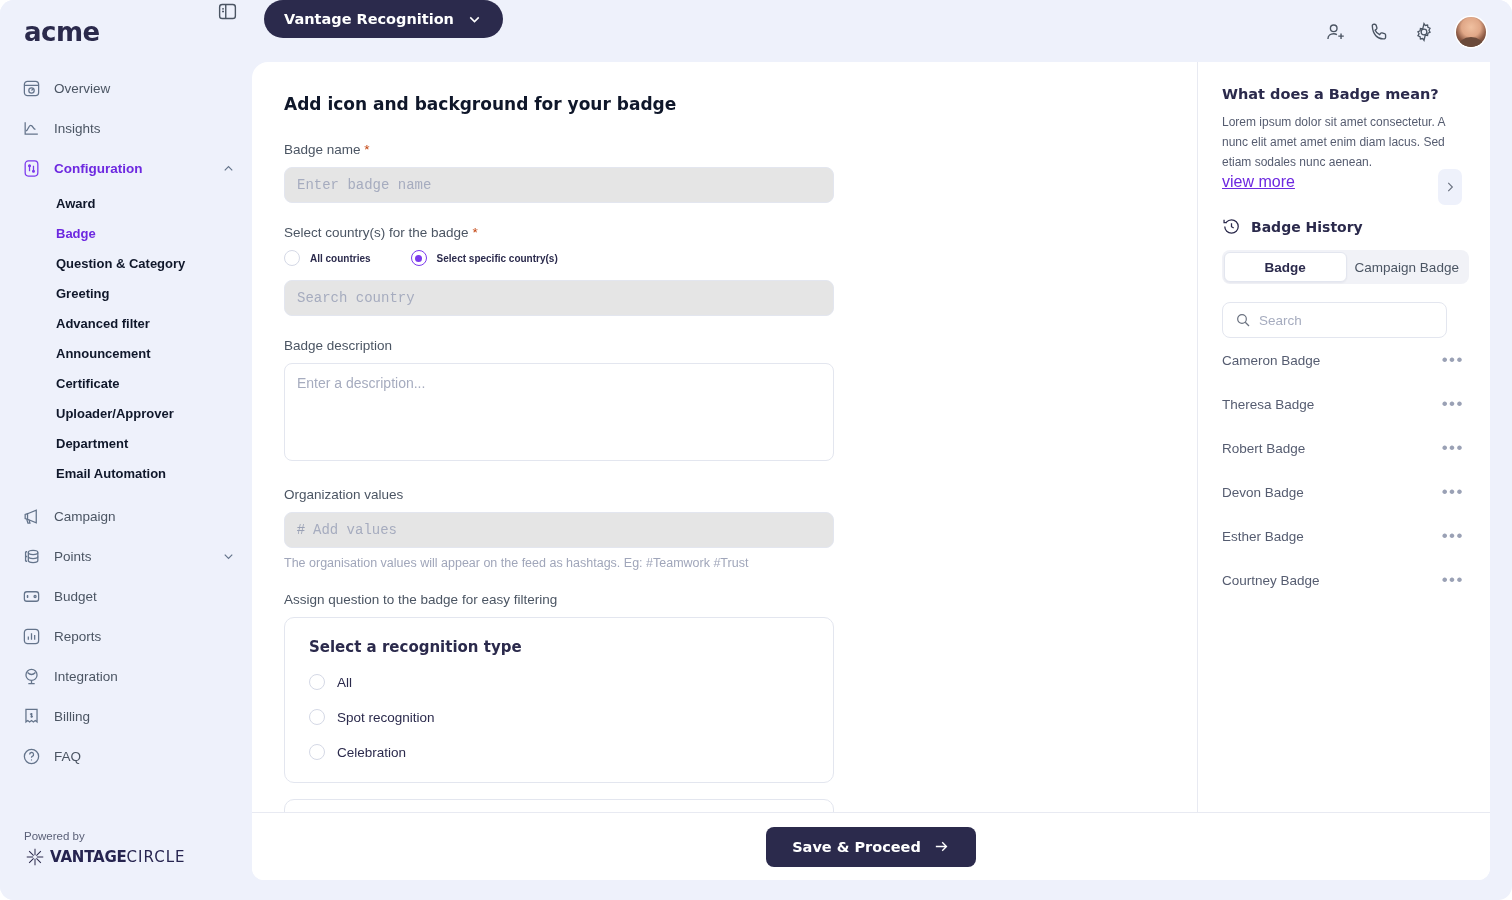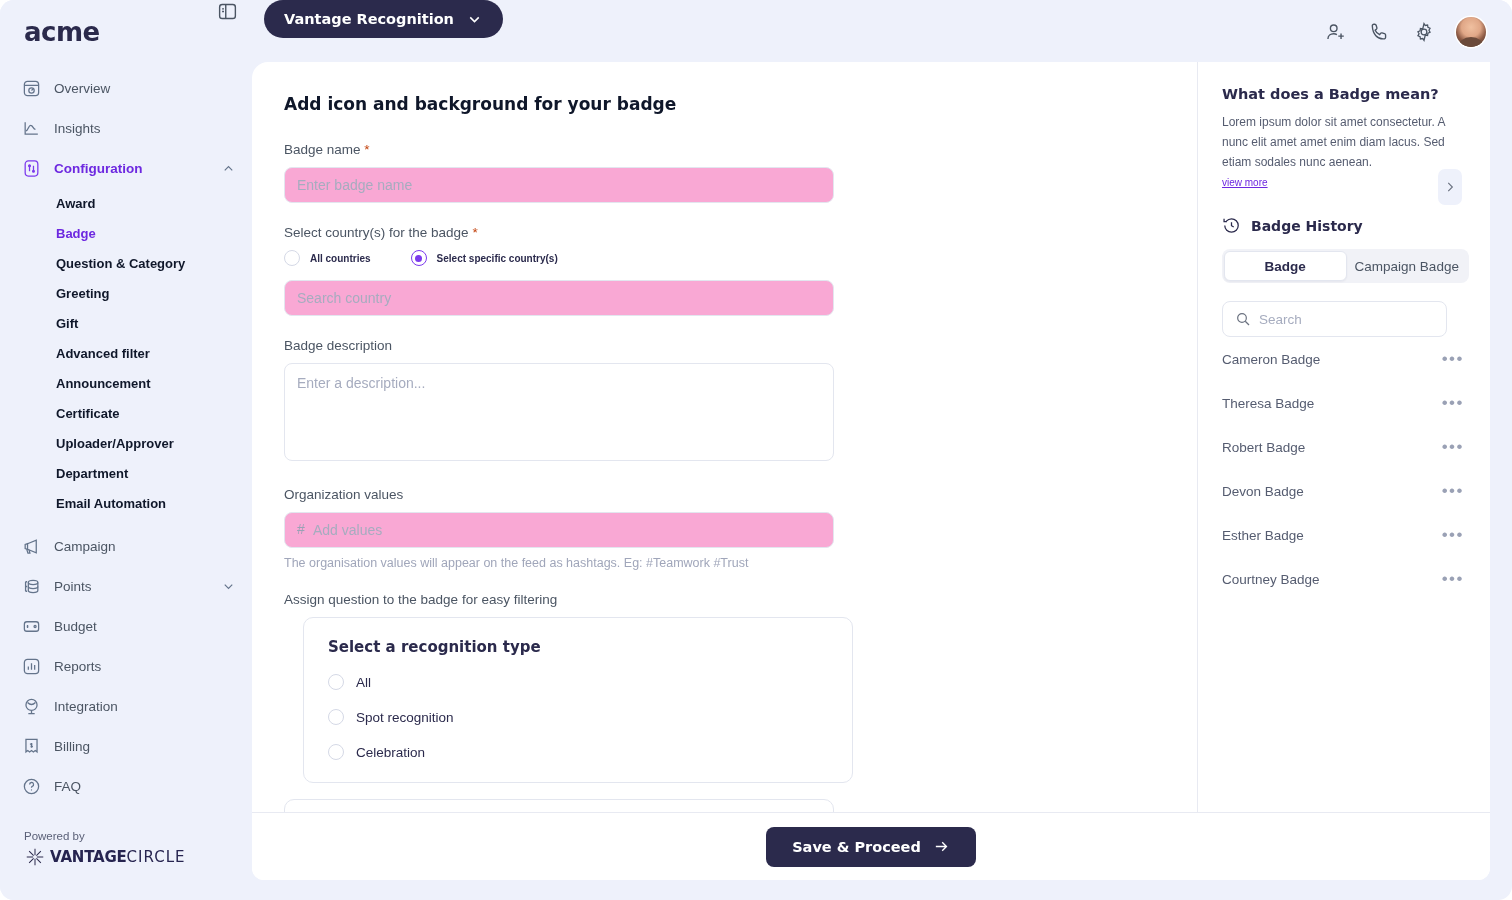--- a/index.html
+++ b/index.html
@@ -146,25 +146,25 @@
   }
   .field { margin-bottom: 0; }
   .flabel {
     font-size: 13.5px; color: #4b5563; margin-bottom: 10px;
     display: block;
   }
   .req { color: #c2410c; }
   .inp {
     width: 550px; height: 36px;
     border: 1px solid #e3e6ef; border-radius: 8px;
-    background: #f9a8d4;
+    background: #e5e5e5;
     font-size: 14px; color: #2b2a4c;
     padding: 0 12px;
     outline: none;
-    font-family: Liberation Sans, sans-serif;
+    font-family: Liberation Mono, monospace;
   }
   .inp::placeholder { color: #a6acbf; }
   .ta {
     width: 550px; height: 98px;
     border: 1px solid #e3e6ef; border-radius: 8px;
     background: #fff;
     font-size: 14px; color: #ef4444;
     padding: 11px 12px;
     outline: none; resize: none;
     font-family: "Liberation Sans", sans-serif;
@@ -192,21 +192,20 @@
     position: absolute; left: 13px; top: 9px;
     font-size: 14px; color: #9aa1b5; pointer-events: none;
   }
   .hashbox .inp { padding-left: 28px; }
 
   .subcard {
     width: 550px;
     border: 1px solid #e3e6ef; border-radius: 10px;
     background: #fff;
     padding: 20px 24px 22px 24px;
-    margin-left: 19px;
   }
   .subcard-title {
     font-size: 15px; font-weight: 700; color: #2b2a4c;
     margin-bottom: 18px;
     font-family: "DejaVu Sans", sans-serif;
   }
   .sub-radio { display: flex; align-items: center; gap: 12px; margin-bottom: 19px; cursor: pointer; }
   .sub-radio:last-child { margin-bottom: 0; }
   .sub-radio .rlabel { font-weight: 400; font-size: 13.5px; }
   .sub-radio.on .rlabel { font-weight: 400; }
@@ -225,21 +224,21 @@
     padding: 24px 24px 0 24px;
   }
   .rp-title {
     font-size: 14.5px; font-weight: 700; color: #2b2a4c;
     margin-bottom: 10px;
     font-family: "DejaVu Sans", sans-serif;
   }
   .rp-body { font-size: 12px; line-height: 20px; color: #555c70; }
   .rp-link {
     display: inline-block;
-    font-size: 10px; color: #6d28e0;
+    font-size: 16px; color: #6d28e0;
     text-decoration: underline; cursor: pointer; margin-top: 1px;
   }
   .rp-hist {
     display: flex; align-items: center; gap: 10px;
     margin-top: 26px; margin-bottom: 14px;
   }
   .rp-hist-lbl {
     font-size: 14px; font-weight: 700; color: #2b2a4c;
     font-family: "DejaVu Sans", sans-serif;
   }
@@ -367,23 +366,20 @@
         <span class="lbl">Award</span>
       </div>
       <div class="nav-sub active">
         <span class="lbl">Badge</span>
       </div>
       <div class="nav-sub">
         <span class="lbl">Question &amp; Category</span>
       </div>
       <div class="nav-sub">
         <span class="lbl">Greeting</span>
-      </div>
-      <div class="nav-sub">
-        <span class="lbl">Gift</span>
       </div>
       <div class="nav-sub">
         <span class="lbl">Advanced filter</span>
       </div>
       <div class="nav-sub">
         <span class="lbl">Announcement</span>
       </div>
       <div class="nav-sub">
         <span class="lbl">Certificate</span>
       </div>

